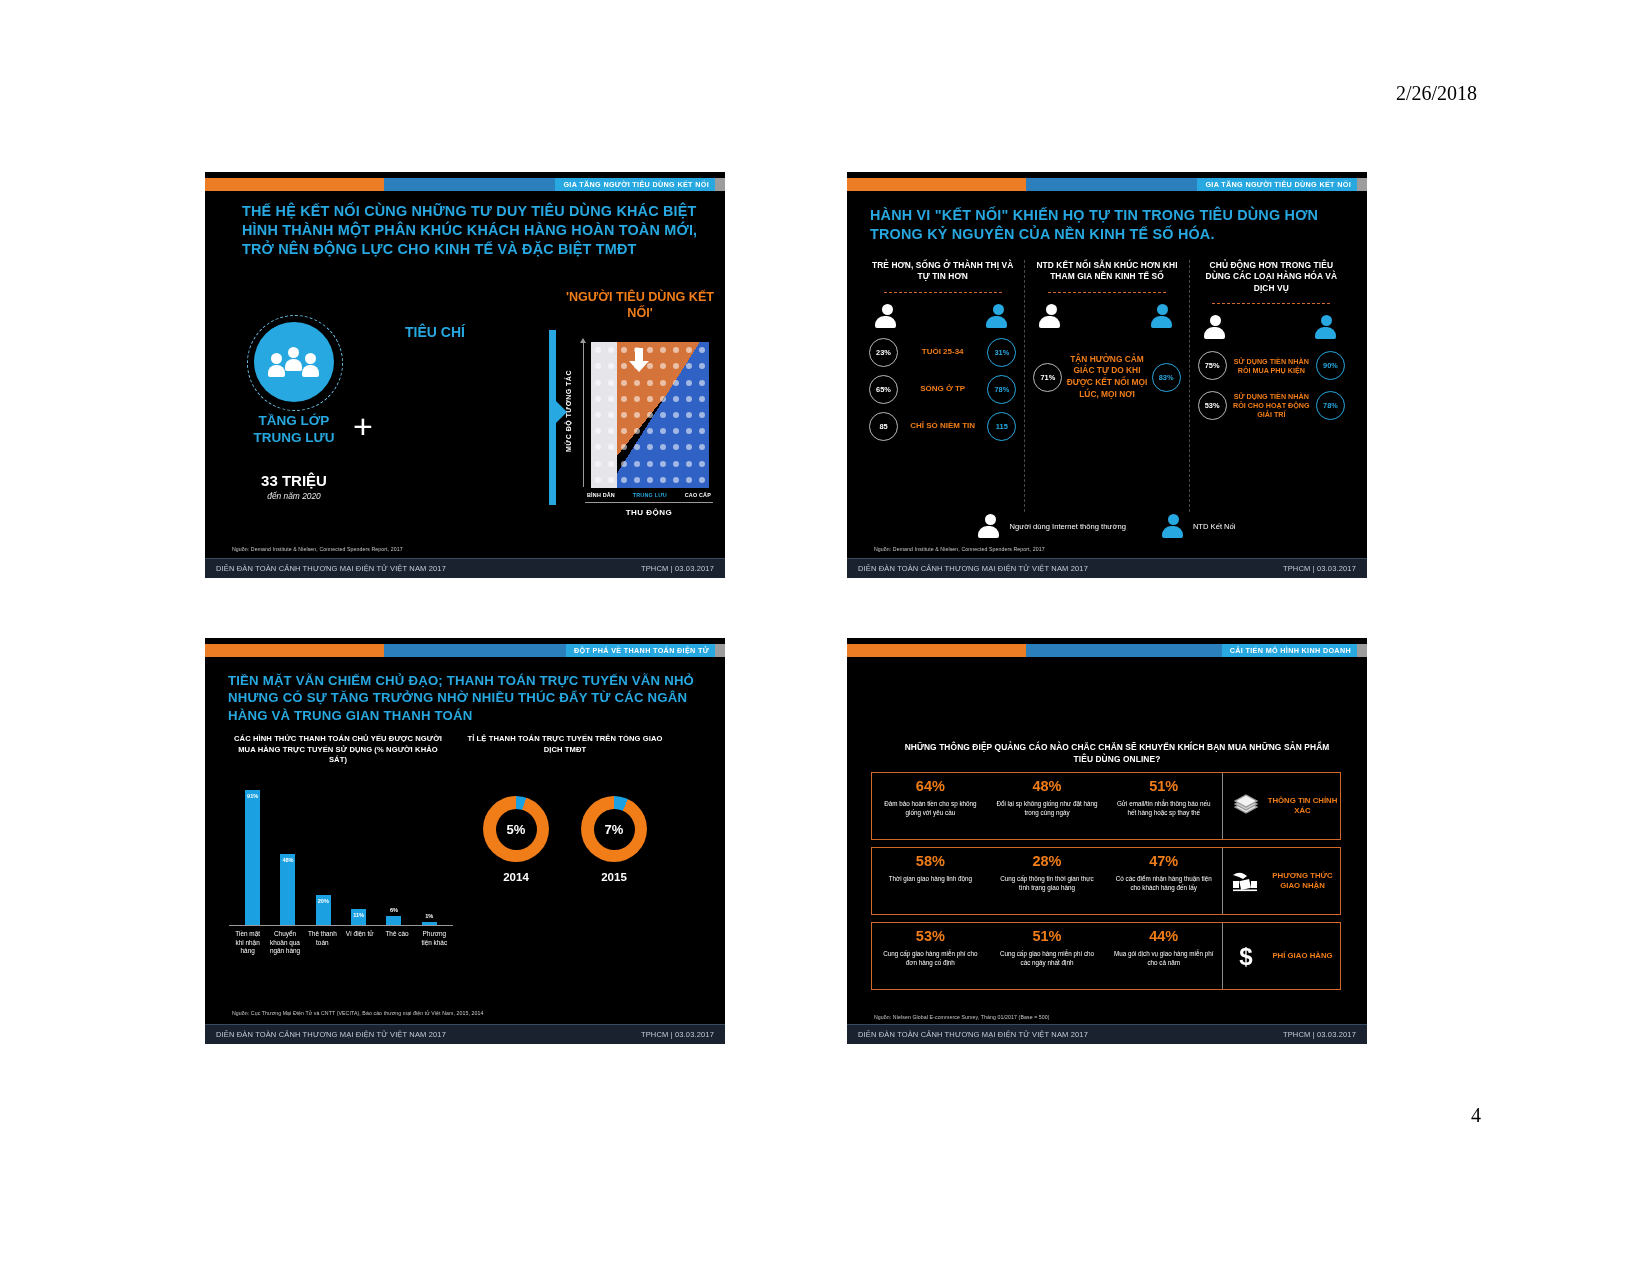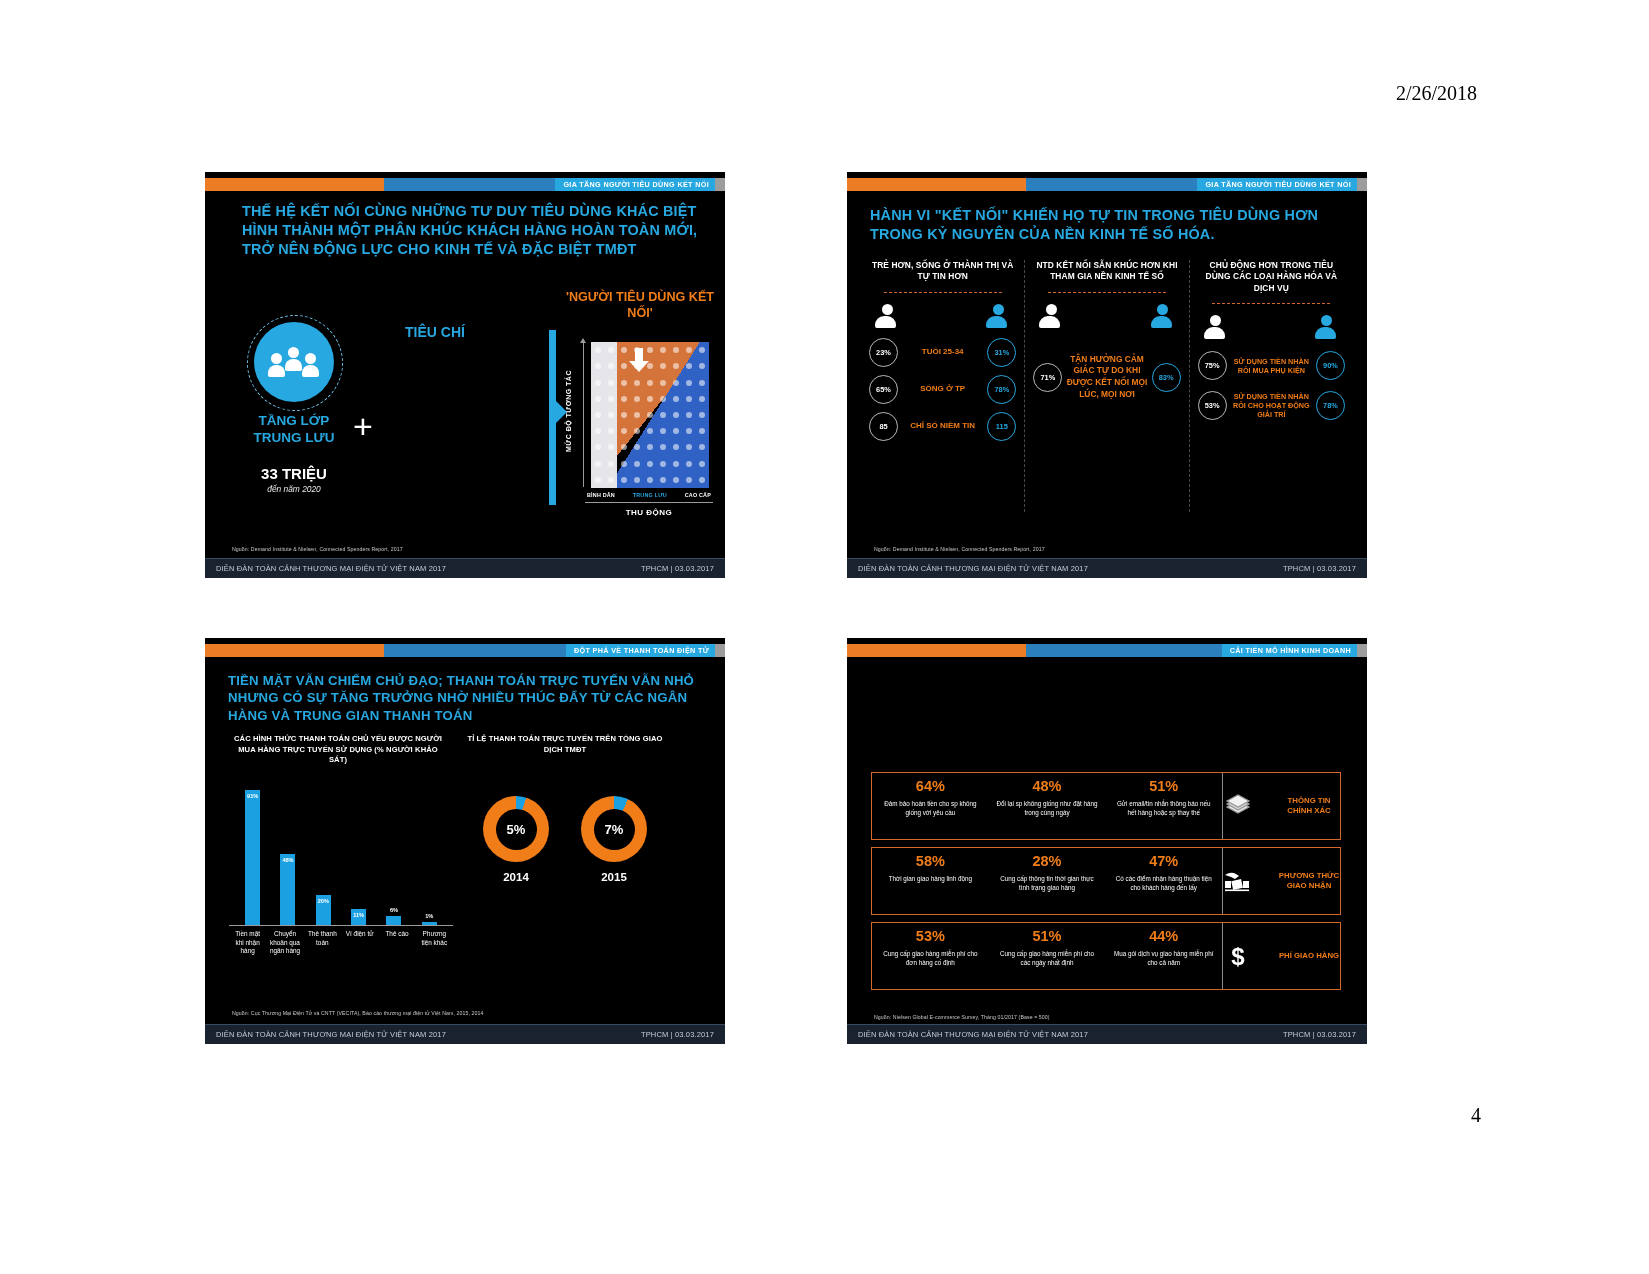--- a/index.html
+++ b/index.html
@@ -39,21 +39,21 @@
   .s1-left{position:absolute;left:34px;top:150px;width:110px;text-align:center;}
   .circ-people{width:80px;height:80px;border-radius:50%;background:#27a8e0;margin:0 auto;
                position:relative;display:flex;align-items:center;justify-content:center;}
   .circ-dash{position:absolute;left:-7px;top:-7px;width:94px;height:94px;border-radius:50%;
              border:1.4px dashed #6ec4ea;}
   .ppl{position:relative;width:46px;height:30px;}
   .ppl i{position:absolute;background:#fff;display:block;}
   .ppl .h{width:11px;height:11px;border-radius:50%;}
   .ppl .b{width:17px;height:12px;border-radius:8px 8px 2px 2px;}
   .s1-cls{color:#27a8e0;font-weight:bold;font-size:13.5px;line-height:1.25;margin-top:11px;}
-  .s1-num{color:#fff;font-weight:bold;font-size:15px;margin-top:18px;}
+  .s1-num{color:#fff;font-weight:bold;font-size:15px;margin-top:25px;}
   .s1-sub{color:#e8e8e8;font-size:8.4px;font-style:italic;margin-top:2px;}
 
   .plus{position:absolute;left:148px;top:237px;color:#fff;font-size:34px;font-weight:300;line-height:1;}
 
   .s1-crit{position:absolute;left:182px;top:152px;width:155px;}
   .s1-crit h4{margin:0 0 12px 18px;color:#27a8e0;font-weight:bold;font-size:14px;}
   .s1-crit ul{margin:0;padding:0;list-style:none;}
   .s1-crit li{position:relative;color:#fff;font-size:8px;line-height:1.45;margin-bottom:7px;padding-left:17px;letter-spacing:.1px;}
   .s1-crit li:before{content:"•";position:absolute;left:3px;top:-2px;font-size:10px;color:#fff;}
 
@@ -142,21 +142,21 @@
 
   
   .s4-sub{position:absolute;left:50px;top:104px;width:440px;text-align:center;color:#fff;
           font-size:8.4px;font-weight:bold;line-height:1.4;letter-spacing:.1px;}
   .bx{position:absolute;left:24px;width:470px;border:1.1px solid #d2682a;box-sizing:border-box;display:flex;}
   .bx1{top:134px;height:68px;} .bx2{top:209px;height:68px;} .bx3{top:284px;height:68px;}
   .cells{flex:1;display:flex;}
   .cell{flex:1;text-align:center;padding:6px 7px 0;box-sizing:border-box;}
   .cpct{color:#f07d18;font-weight:bold;font-size:14.5px;line-height:1;}
   .ctxt{color:#fff;font-size:6.3px;line-height:1.45;margin-top:5px;}
-  .rside{width:118px;display:flex;align-items:center;gap:25px;border-left:1.2px solid #8a8a8a;box-sizing:border-box;}
+  .rside{width:118px;display:flex;align-items:center;gap:4px;border-left:1.2px solid #8a8a8a;padding-left:8px;box-sizing:border-box;}
   .rlbl{color:#f07d18;font-weight:bold;font-size:7.8px;line-height:1.3;text-align:center;flex:1;}
   .ico4{width:30px;height:26px;position:relative;flex:none;}
 
   .s4-src{left:27px;bottom:24px;}
 </style>
 </head>
 <body>
 
 <div class="page-date">2/26/2018</div>
 <div class="page-num">4</div>
@@ -397,20 +397,36 @@
         </div>
         <div class="r3">
           <div class="bub w">53%</div>
           <div class="r2lbl">SỬ DỤNG TIỀN NHÀN RỖI CHO HOẠT ĐỘNG GIẢI TRÍ</div>
           <div class="bub b">78%</div>
         </div>
       </div>
     </div>
   </div>
 
+  <div class="legend2">
+    <div class="lg">
+      <div class="picon w">
+          <div class="hd"></div>
+          <div class="bd"></div>
+        </div>
+      <span>Người dùng Internet thông thường</span>
+    </div>
+    <div class="lg">
+      <div class="picon b">
+          <div class="hd"></div>
+          <div class="bd"></div>
+        </div>
+      <span>NTD Kết Nối</span>
+    </div>
+  </div>
 
   <div class="src" style="left:27px;bottom:26px">Nguồn: Demand Institute &amp; Nielsen, Connected Spenders Report, 2017</div>
 
   <div class="footer">
     <span>DIỄN ĐÀN TOÀN CẢNH THƯƠNG MẠI ĐIỆN TỬ VIỆT NAM 2017</span>
     <span>TPHCM | 03.03.2017</span>
   </div>
 </div>
 
 <div class="slide s3">
@@ -482,20 +498,21 @@
 </div>
 
 <div class="slide s4">
   <div class="topbar">
     <div class="tb-orange"></div>
     <div class="tb-blue"></div>
     <div class="tb-tag">CẢI TIẾN MÔ HÌNH KINH DOANH</div>
     <div class="tb-gray"></div>
   </div>
 
+  <div class="s4-sub">NHỮNG THÔNG ĐIỆP QUẢNG CÁO NÀO CHẮC CHẮN SẼ KHUYẾN KHÍCH BẠN MUA NHỮNG SẢN PHẨM TIÊU DÙNG ONLINE?</div>
 
   <div class="bx bx1">
     <div class="cells">
       <div class="cell">
         <div class="cpct">64%</div>
         <div class="ctxt">Đảm bảo hoàn tiền cho sp không giống với yêu cầu</div>
       </div>
       <div class="cell">
         <div class="cpct">48%</div>
         <div class="ctxt">Đổi lại sp không giống như đặt hàng trong cùng ngày</div>

